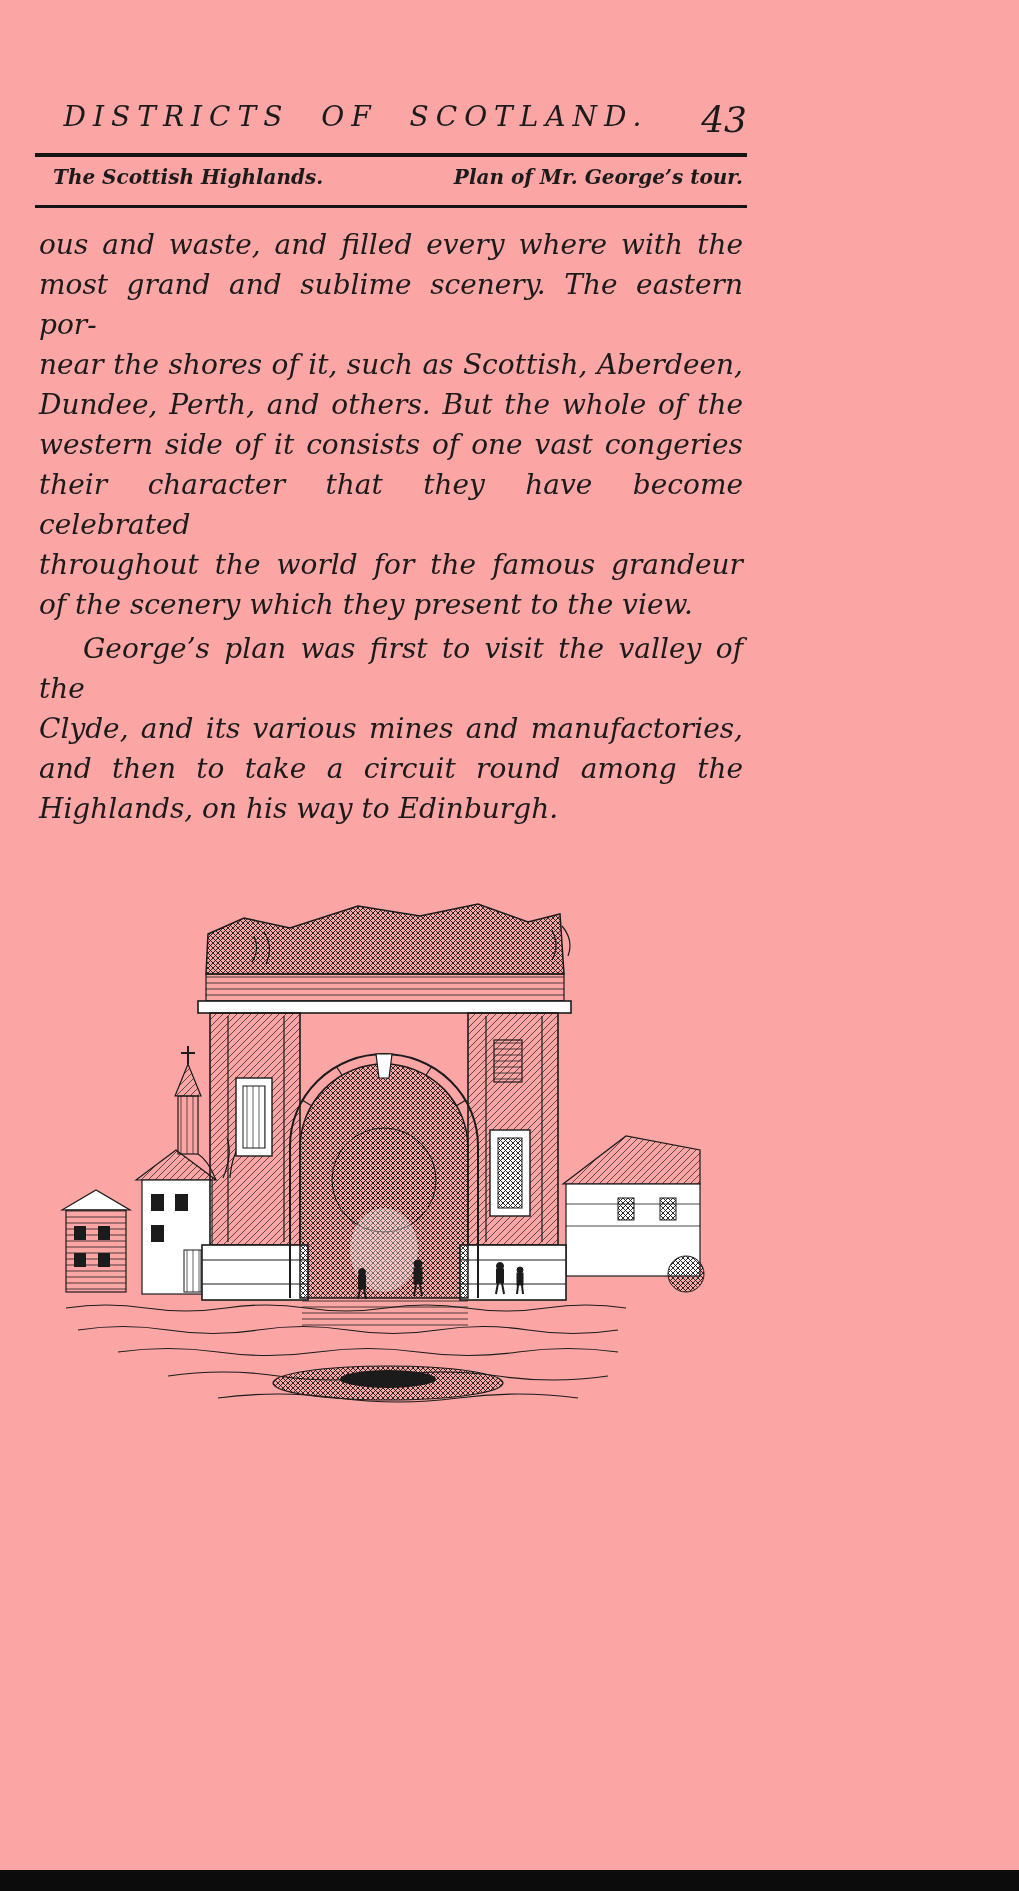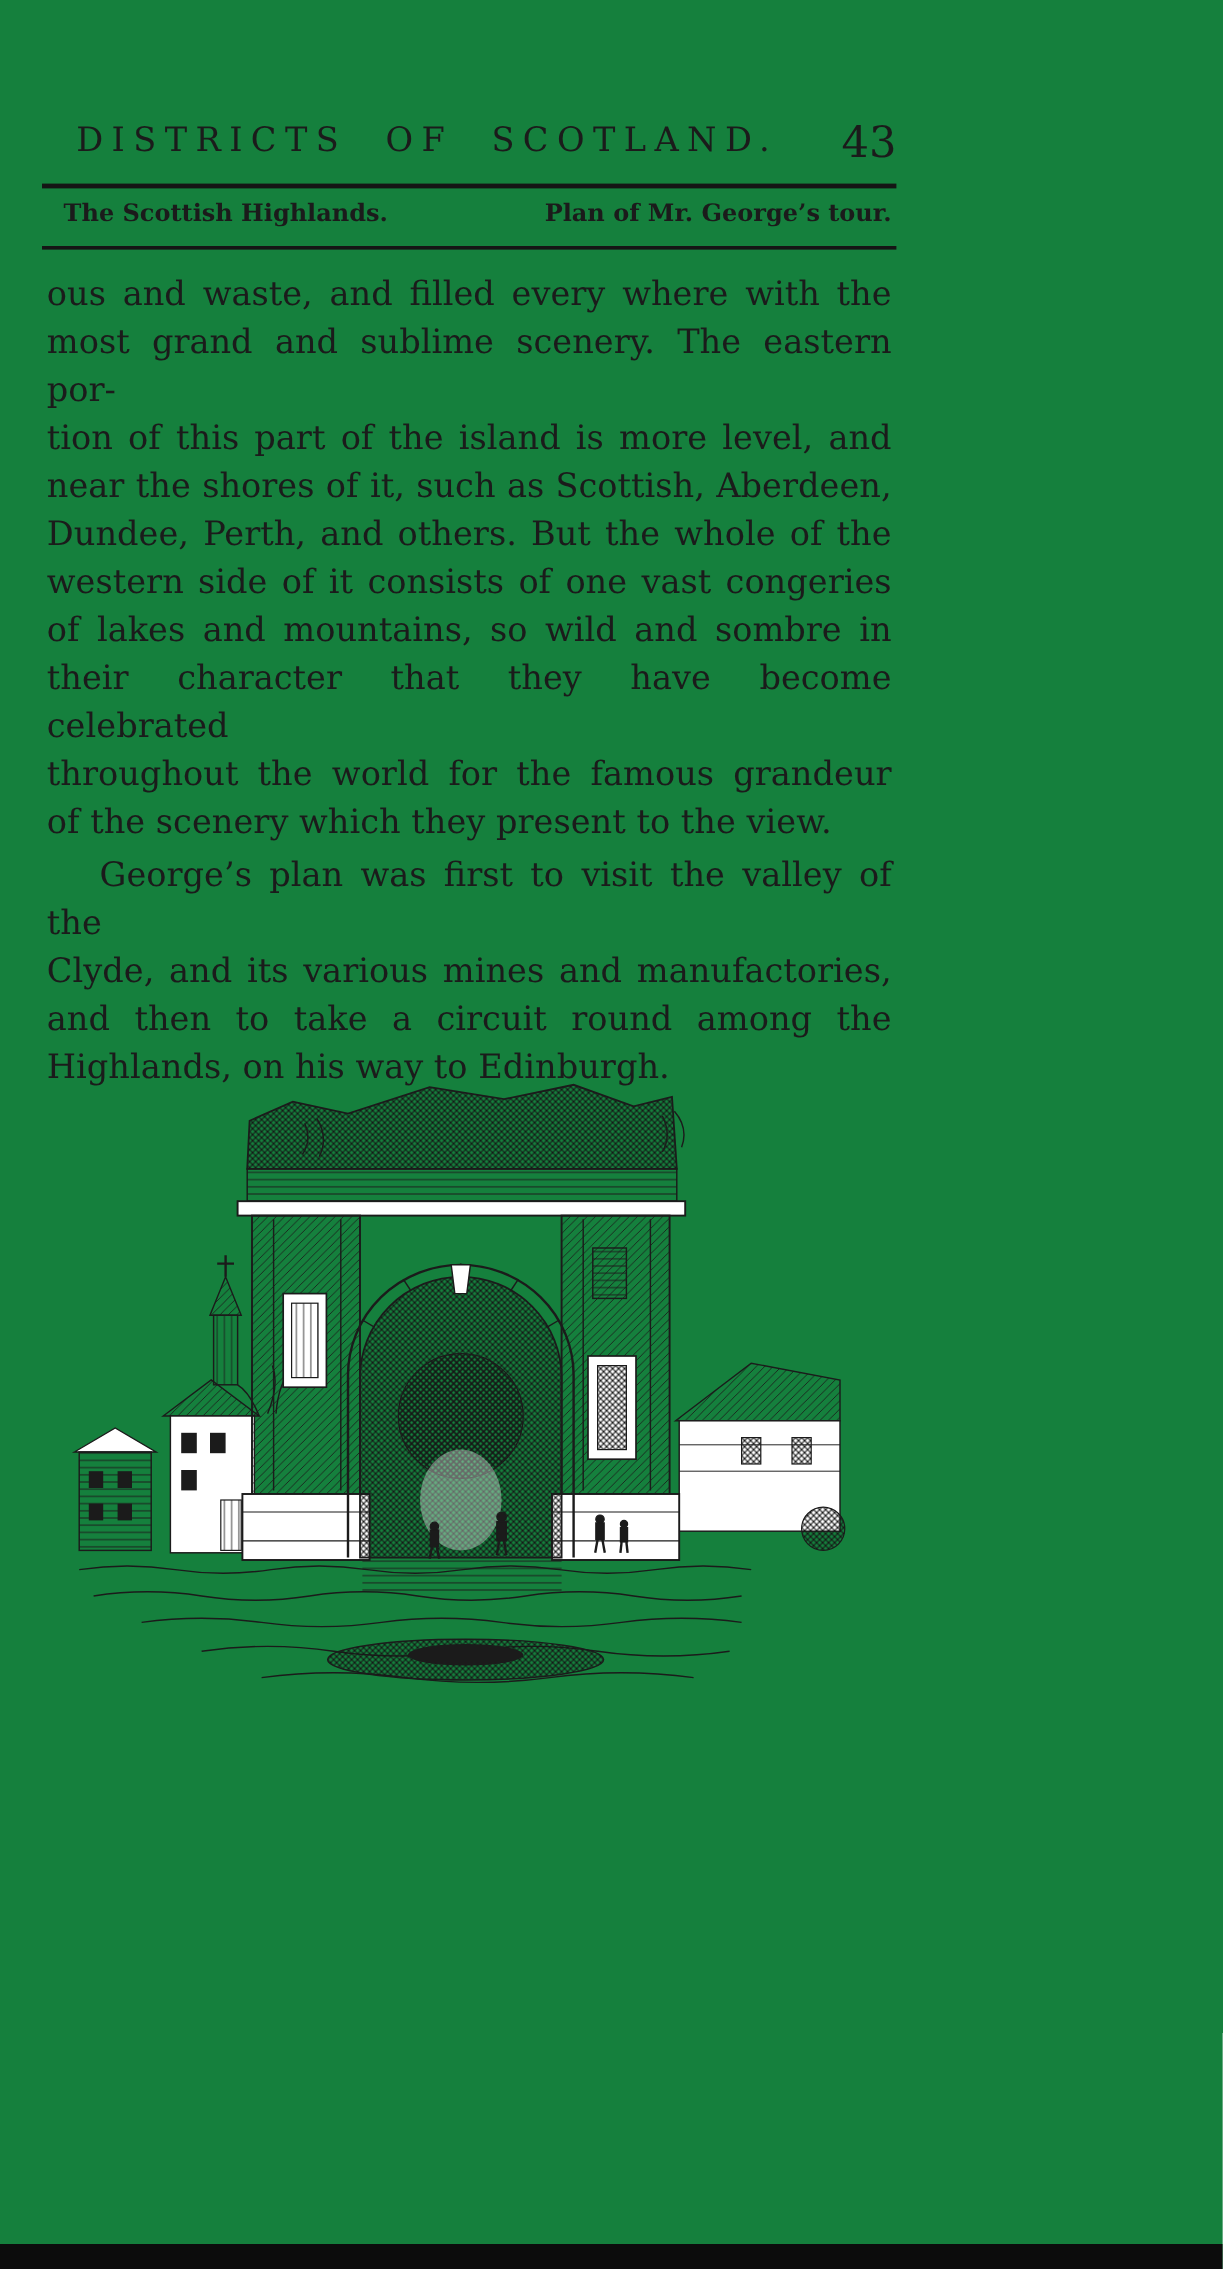--- a/index.html
+++ b/index.html
@@ -4,24 +4,25 @@
 <style>
   html, body {
     margin: 0;
     padding: 0;
     background: #ffffff;
   }
   .page {
     position: relative;
     width: 1019px;
     height: 1891px;
-    background: #15803d;
+    background: #fca5a5;
     overflow: hidden;
     font-family: "DejaVu Serif", "Liberation Serif", serif;
     color: #1b1b1b;
+    font-style: italic;
   }
   
   .header {
     position: absolute;
     top: 100px;
     left: 35px;
     width: 712px;
     height: 42px;
   }
   .title {
@@ -113,25 +114,23 @@
     <span class="rh-left">The Scottish Highlands.</span>
     <span class="rh-right">Plan of Mr. George’s tour.</span>
   </div>
 
   <div class="rule rule-mid"></div>
 
   <div class="bodytext">
     <div class="para">
         <div class="line">ous and waste, and filled every where with the</div>
         <div class="line">most grand and sublime scenery.  The eastern por-</div>
-        <div class="line">tion of this part of the island is more level, and</div>
         <div class="line">near the shores of it, such as Scottish, Aberdeen,</div>
         <div class="line">Dundee, Perth, and others.  But the whole of the</div>
         <div class="line">western side of it consists of one vast congeries</div>
-        <div class="line">of lakes and mountains, so wild and sombre in</div>
         <div class="line">their character that they have become celebrated</div>
         <div class="line">throughout the world for the famous grandeur</div>
         <div class="line last">of the scenery which they present to the view.</div>
       </div>
     <div class="para indented">
         <div class="line">George’s plan was first to visit the valley of the</div>
         <div class="line">Clyde, and its various mines and manufactories,</div>
         <div class="line">and then to take a circuit round among the</div>
         <div class="line last">Highlands, on his way to Edinburgh.</div>
       </div>

